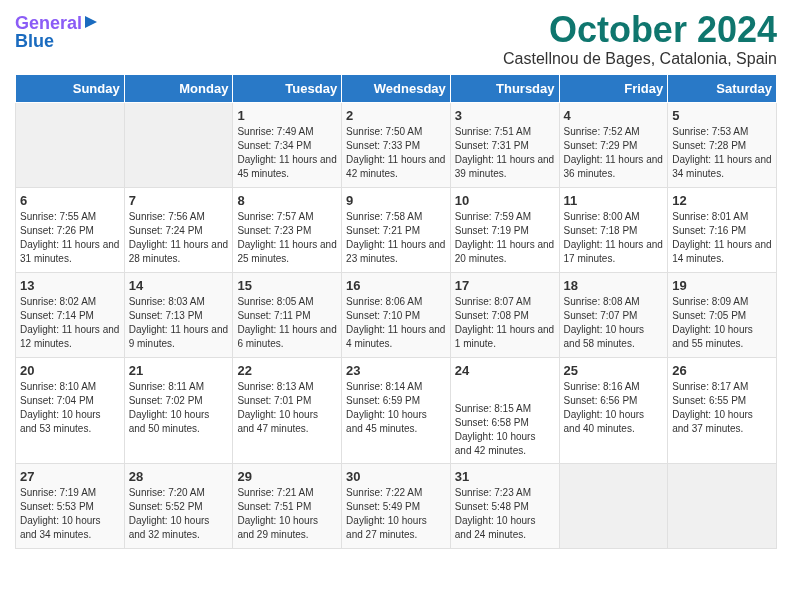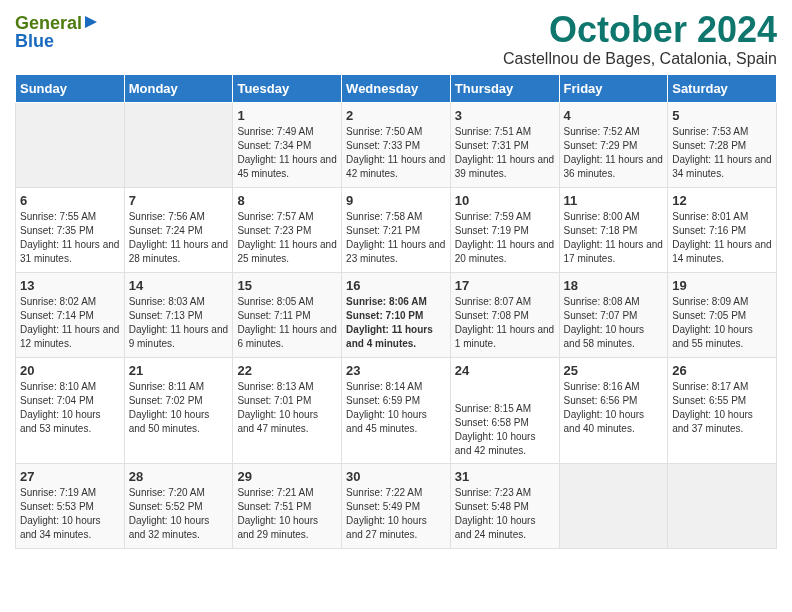--- a/index.html
+++ b/index.html
@@ -18,21 +18,21 @@
     }
     .logo {
       display: flex;
       flex-direction: column;
       align-items: flex-start;
       padding-top: 4px;
     }
     .logo-general {
       font-size: 18px;
       font-weight: bold;
-      color: #4d7c0f;
+      color: #8b5cf6;
       line-height: 1;
     }
     .logo-blue {
       font-size: 18px;
       font-weight: bold;
       color: #1a6bbf;
       line-height: 1;
     }
     .logo-line {
       display: flex;
@@ -55,21 +55,21 @@
       width: 100%;
       border-collapse: collapse;
       table-layout: fixed;
     }
     thead tr th {
       background-color: #2979c7;
       color: #fff;
       font-size: 13px;
       font-weight: bold;
       padding: 6px 4px;
-      text-align: left;
+      text-align: right;
       border: 1px solid #fff;
     }
     tbody tr td {
       vertical-align: top;
       padding: 5px 4px;
       font-size: 10.5px;
       color: #333;
       border: 1px solid #e0e0e0;
       min-height: 70px;
       height: 85px;
@@ -160,21 +160,21 @@
           <span class="cell-date">5</span>
           <div class="cell-info" style="white-space: pre-line;">Sunrise: 7:53 AM
 Sunset: 7:28 PM
 Daylight: 11 hours and 34 minutes.</div>
         </td>
       </tr>
       <tr>
         <td>
           <span class="cell-date">6</span>
           <div class="cell-info" style="white-space: pre-line;">Sunrise: 7:55 AM
-Sunset: 7:35 PM
+Sunset: 7:26 PM
 Daylight: 11 hours and 31 minutes.</div>
         </td>
         <td>
           <span class="cell-date">7</span>
           <div class="cell-info" style="white-space: pre-line;">Sunrise: 7:56 AM
 Sunset: 7:24 PM
 Daylight: 11 hours and 28 minutes.</div>
         </td>
         <td>
           <span class="cell-date">8</span>
@@ -221,21 +221,21 @@
 Daylight: 11 hours and 9 minutes.</div>
         </td>
         <td>
           <span class="cell-date">15</span>
           <div class="cell-info" style="white-space: pre-line;">Sunrise: 8:05 AM
 Sunset: 7:11 PM
 Daylight: 11 hours and 6 minutes.</div>
         </td>
         <td>
           <span class="cell-date">16</span>
-          <div class="cell-info" style="white-space: pre-line; font-weight: bold;">Sunrise: 8:06 AM
+          <div class="cell-info" style="white-space: pre-line;">Sunrise: 8:06 AM
 Sunset: 7:10 PM
 Daylight: 11 hours and 4 minutes.</div>
         </td>
         <td>
           <span class="cell-date">17</span>
           <div class="cell-info" style="white-space: pre-line;">Sunrise: 8:07 AM
 Sunset: 7:08 PM
 Daylight: 11 hours and 1 minute.</div>
         </td>
         <td>

